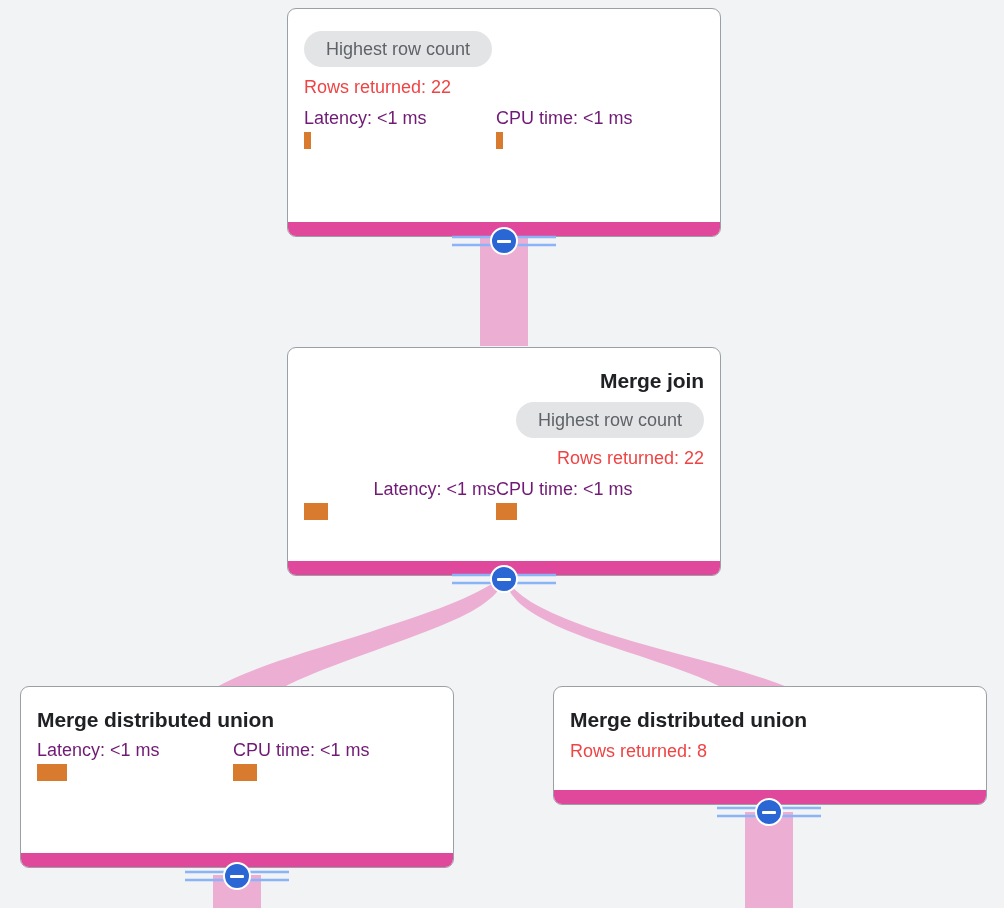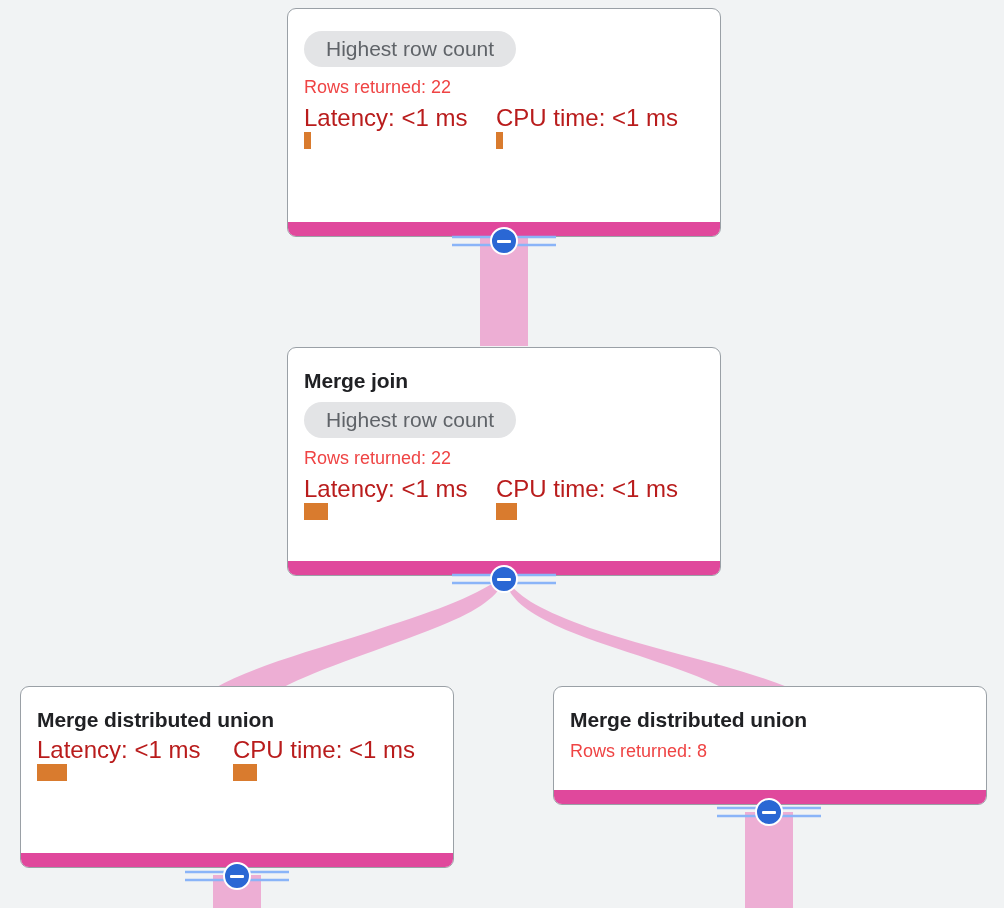--- a/index.html
+++ b/index.html
@@ -55,21 +55,21 @@
     color: #202124;
     letter-spacing: -0.1px;
     line-height: 26px;
     margin: 0 0 6px 0;
     white-space: nowrap;
   }
   .chip {
     display: inline-block;
     background: #e3e4e6;
     color: #5f6368;
-    font-size: 21px;
+    font-size: 18px;
     line-height: 20px;
     padding: 8px 22px;
     border-radius: 18px;
     margin: 2px 0 8px 0;
     white-space: nowrap;
   }
   .rows-line {
     font-size: 18px;
     color: #ef4444;
     line-height: 24px;
@@ -78,22 +78,22 @@
   }
   .metrics-row {
     display: flex;
     margin-top: 6px;
   }
   .metric {
     display: flex;
     flex-direction: column;
   }
   .metric-label {
-    font-size: 24px;
-    color: #b91c1c;
+    font-size: 18px;
+    color: #701a75;
     line-height: 22px;
     white-space: nowrap;
   }
   .metric-bar {
     background: #d97b2e;
     margin-top: 3px;
     height: 17px;
   }
 
   
@@ -195,21 +195,21 @@
   <div class="toggle" style="left:504px; top:241px;">
     <svg class="toggle-rails" viewBox="0 0 104 30" xmlns="http://www.w3.org/2000/svg">
       <line x1="0" y1="11" x2="104" y2="11" stroke="#8ab4f8" stroke-width="2.4"></line>
       <line x1="0" y1="19" x2="104" y2="19" stroke="#8ab4f8" stroke-width="2.4"></line>
     </svg>
     <div class="toggle-knob">
       <span class="minus"></span>
     </div>
   </div>
 
-  <div class="node" style="left:287px; top:347px; width:434px; height:229px;">
+  <div class="node" style="left:287px; top:347px; width:434px; height:229px;text-align:right;">
     <div class="node-card">
       <div class="node-body">
         <div class="node-title">Merge join</div>
         <div class="chip">Highest row count</div>
         <div class="rows-line">Rows returned: 22</div>
         <div class="metrics-row">
           <div class="metric" style="width:192px;">
             <span class="metric-label">Latency: &lt;1 ms</span>
             <span class="metric-bar" style="width:24px;"></span>
           </div>

